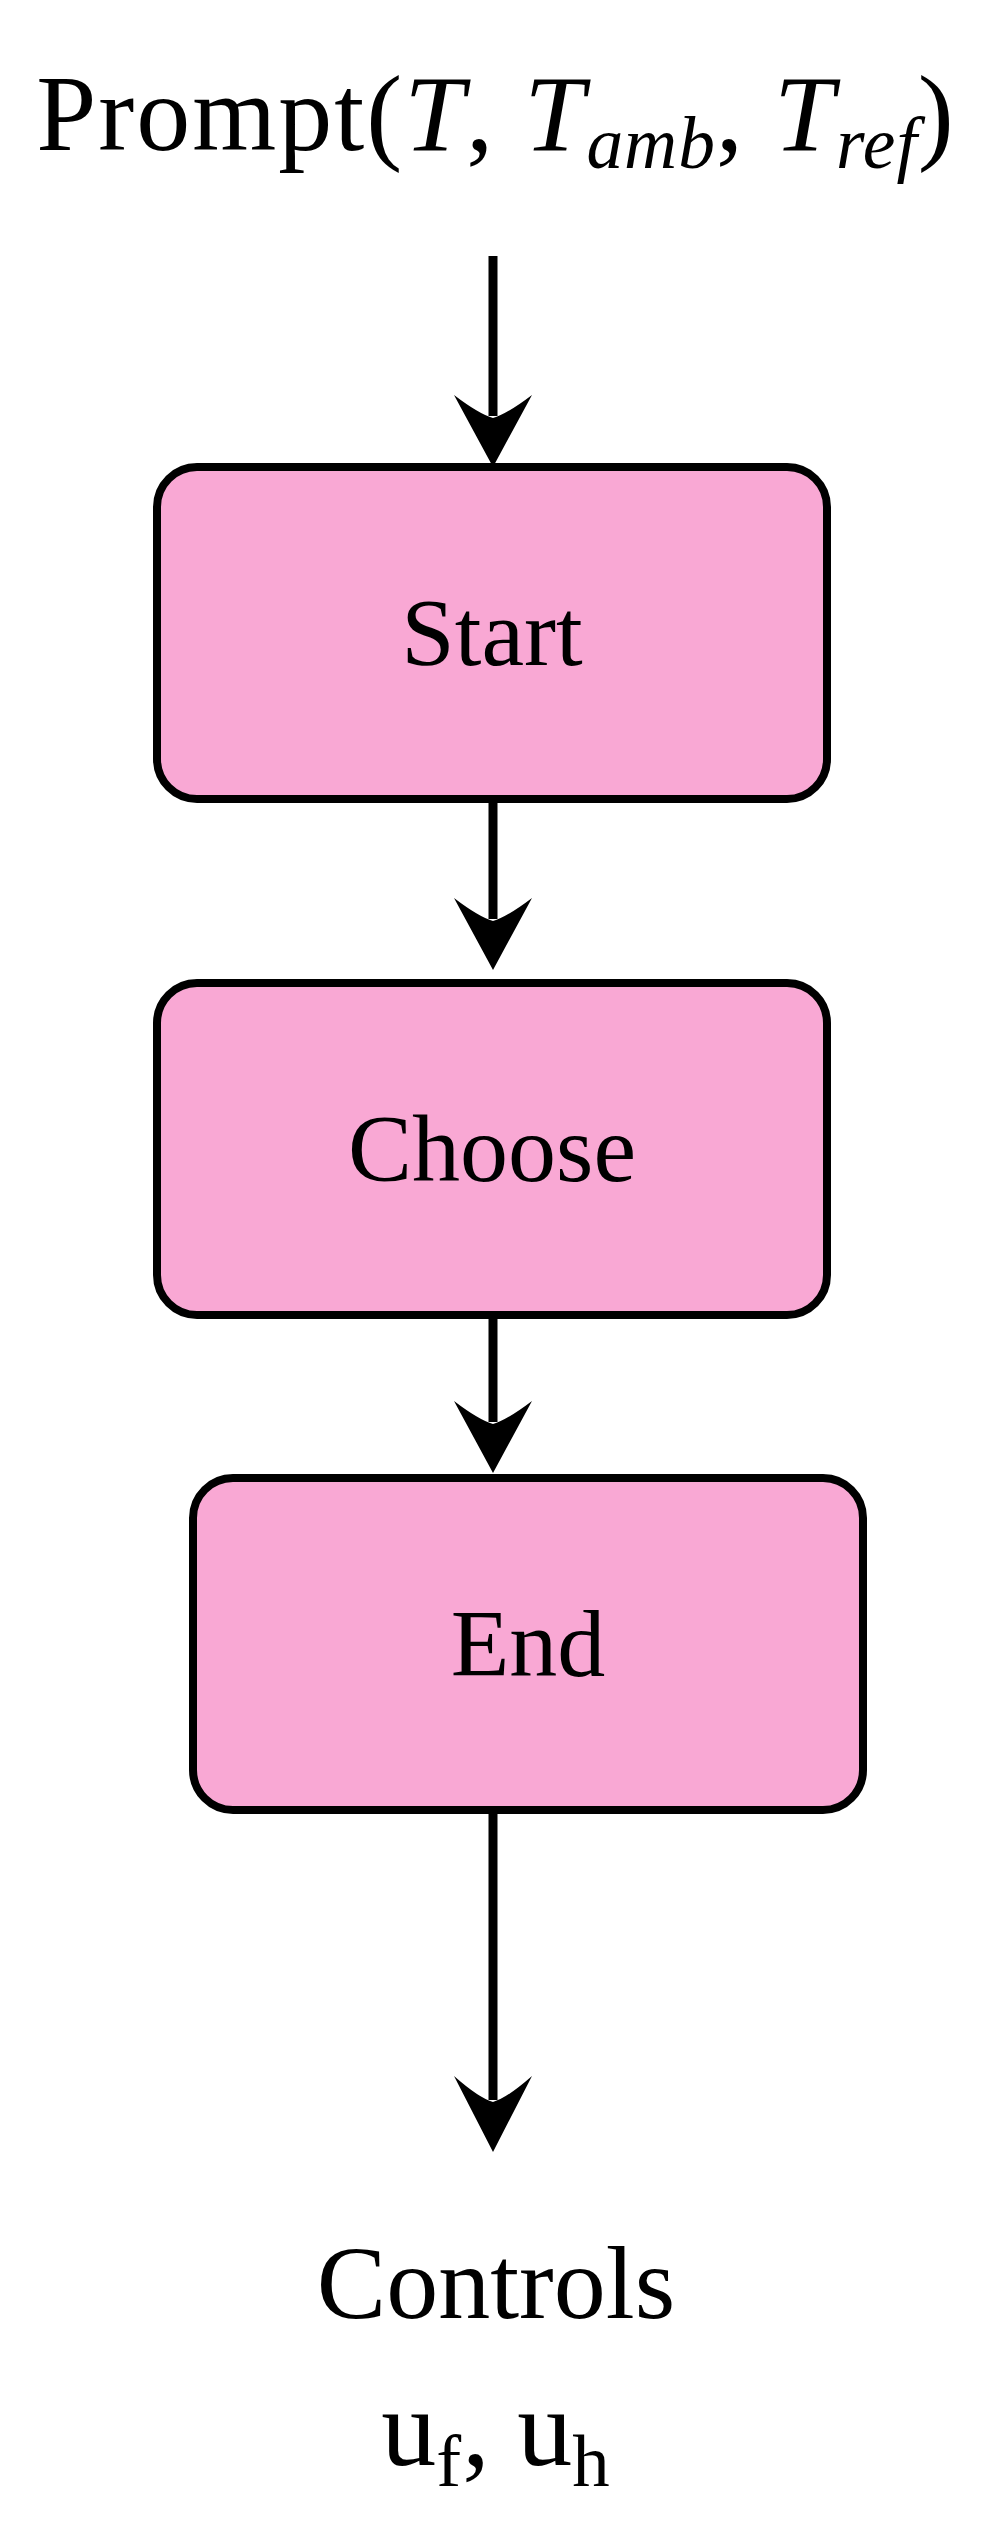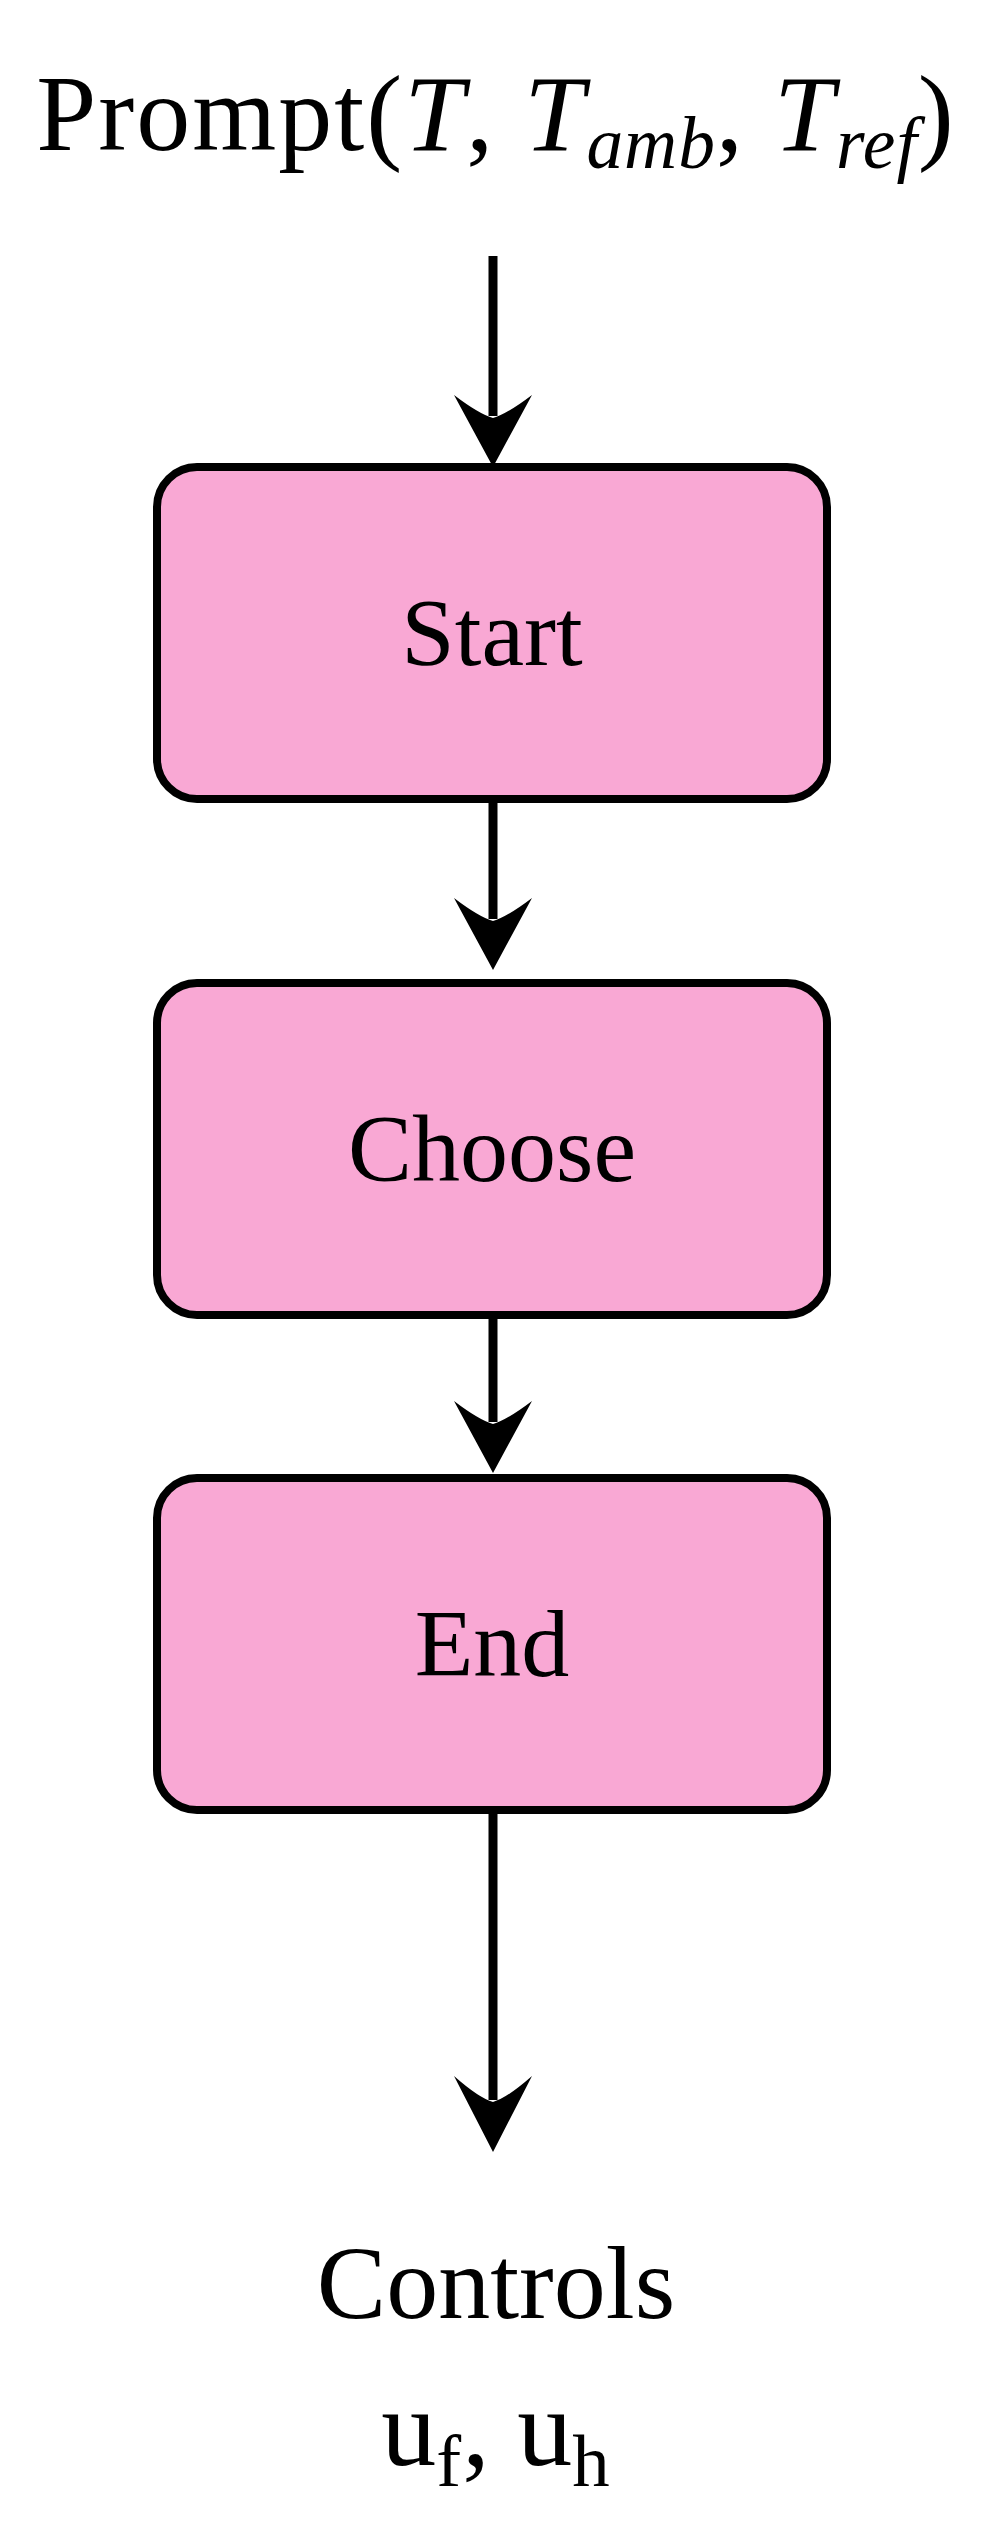--- a/index.html
+++ b/index.html
@@ -49,21 +49,21 @@
     display: flex;
     flex-direction: column;
     align-items: center;
     justify-content: center;
     text-align: center;
     font-size: 96px;
     line-height: 1.5;
   }
   #node-start { top: 463px; }
   #node-choose { top: 970px; margin-top: 9px; }
-  #node-end { top: 1474px; }
+  #node-end { top: 1474px; margin-left: 36px; }
   .node-line { display: block; }
   .out-word {
     position: absolute;
     left: 0; top: 2226px;
     width: 992px;
     text-align: center;
     font-size: 104px;
     line-height: 1.1;
   }
   .out-math {

